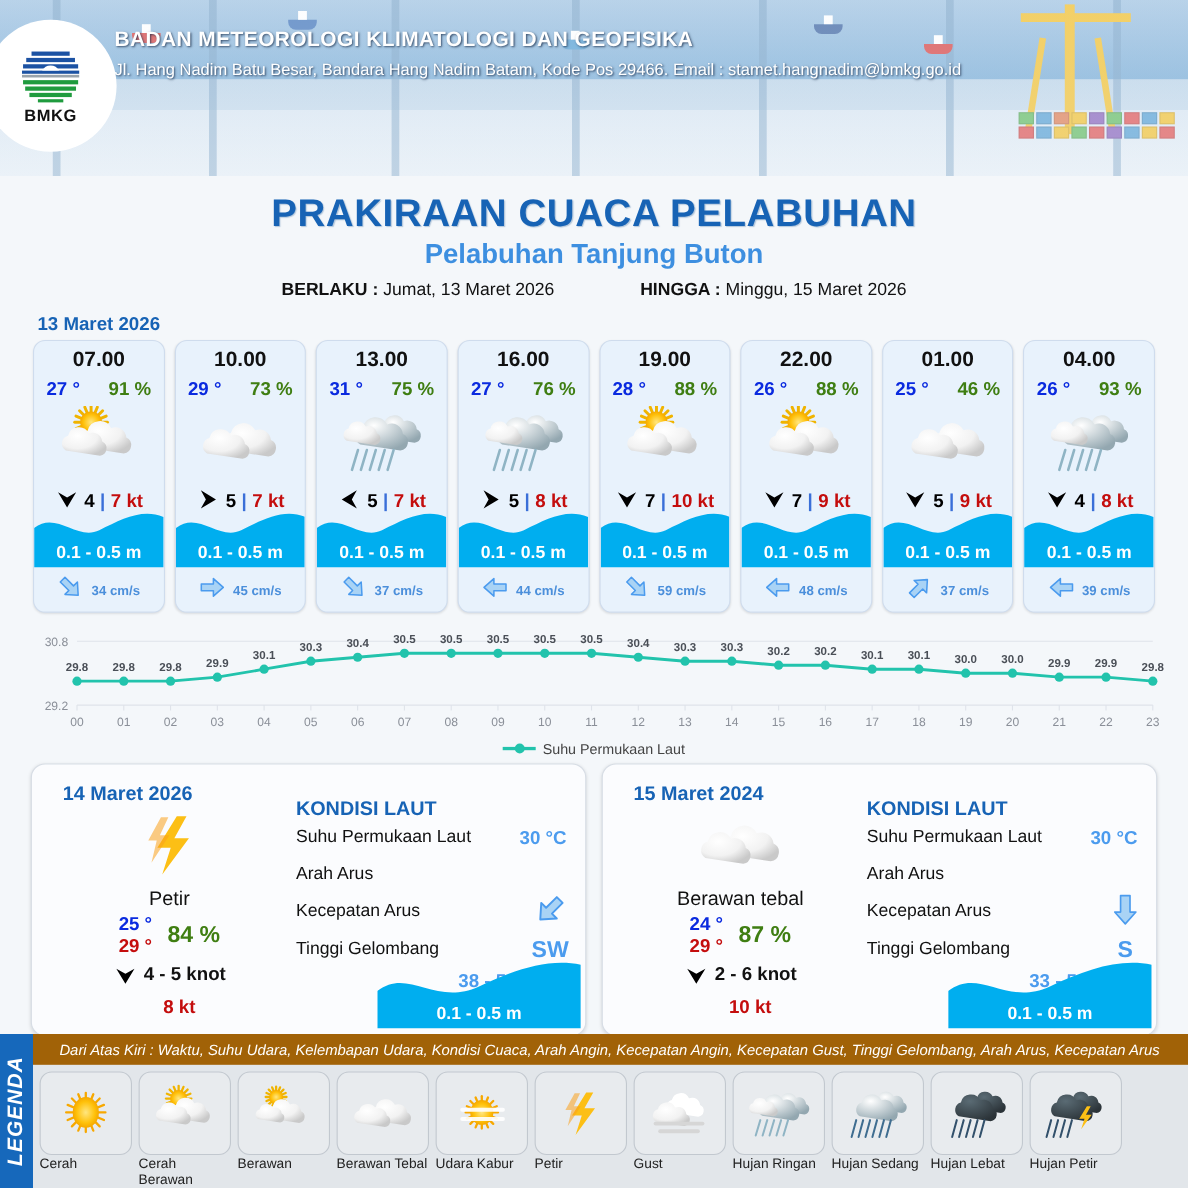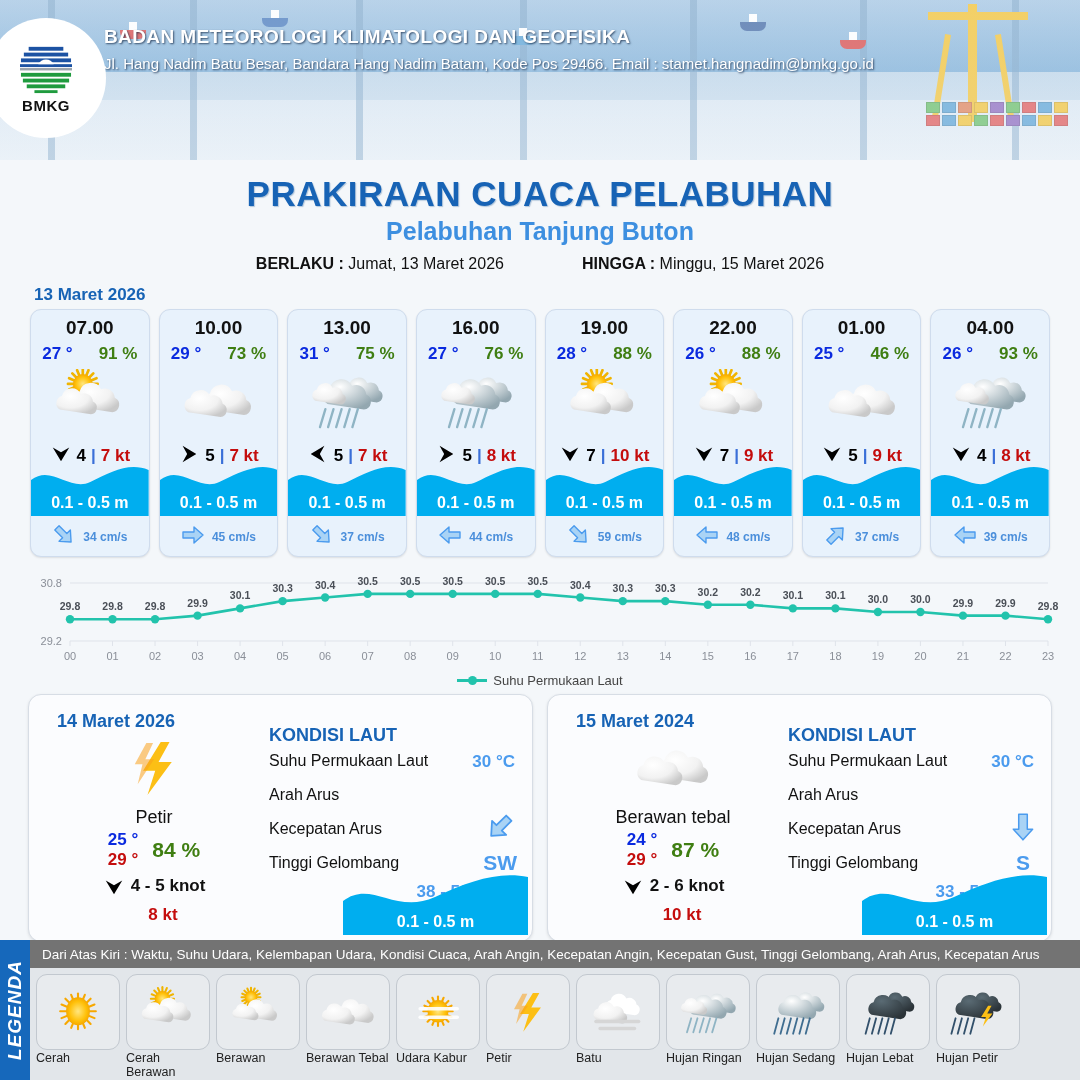--- a/index.html
+++ b/index.html
@@ -155,22 +155,22 @@
   
   .legenda{ position:absolute; left:0; bottom:0; width:1080px; height:140px; display:flex;}
   .leg-strip{ width:30px; background:#1668bb; position:relative;}
   .leg-strip span{
     position:absolute; left:50%; top:50%;
     transform:translate(-50%,-50%) rotate(-90deg);
     white-space:nowrap; color:#fff; font-size:19px; font-weight:bold; font-style:italic;
     letter-spacing:1px;
   }
   .leg-body{ flex:1; background:#e2e6ea; position:relative;}
-  .leg-head{ height:28px; background:#737373; color:#fff; font-size:13.5px; 
-             display:flex; align-items:center; padding-left:12px; }
+  .leg-head{ height:28px; background:#a16207; color:#fff; font-size:13.5px; font-style:italic;
+             display:flex; align-items:center; padding-left:24px; }
   .leg-items{ display:flex; padding:6px 6px 0 6px; gap:6px;}
   .leg-item{ width:84px; text-align:left;}
   .leg-ico{
     height:76px; background:#e8ebee; border:1px solid #c2c8cf; border-radius:11px;
     display:flex; align-items:center; justify-content:center;
   }
   .leg-lbl{ font-size:12.5px; color:#222; margin-top:1px;}
 </style>
 </head>
 <body>
@@ -1351,21 +1351,21 @@
               <g transform="translate(26,10) scale(0.8)">
                 <path d="M14 30 a11 11 0 0 1 3-20 a15 15 0 0 1 28-3 a13 13 0 0 1 18 11 a10 10 0 0 1 -3 19 z" fill="#ffffff"></path>
               </g>
               <g transform="translate(8,22) scale(0.8)">
                 <path d="M14 30 a11 11 0 0 1 3-20 a15 15 0 0 1 28-3 a13 13 0 0 1 18 11 a10 10 0 0 1 -3 19 z" fill="url(#cw)"></path>
               </g>
               <rect x="16" y="46" width="66" height="5" rx="2.5" fill="#d6d6d6"></rect>
               <rect x="22" y="56" width="54" height="5" rx="2.5" fill="#d6d6d6"></rect>
             </svg>
           </div>
-          <div class="leg-lbl">Batu</div>
+          <div class="leg-lbl">Gust</div>
         </div>
         <div class="leg-item">
           <div class="leg-ico">
             <svg viewBox="0 0 100 70" width="70" height="62">
 <defs>
  <radialGradient id="cw" cx="35%" cy="30%" r="75%">
    <stop offset="0%" stop-color="#ffffff"></stop>
                   <stop offset="60%" stop-color="#f2f2f2"></stop>
    <stop offset="100%" stop-color="#c9c9c9"></stop>
  </radialGradient>

